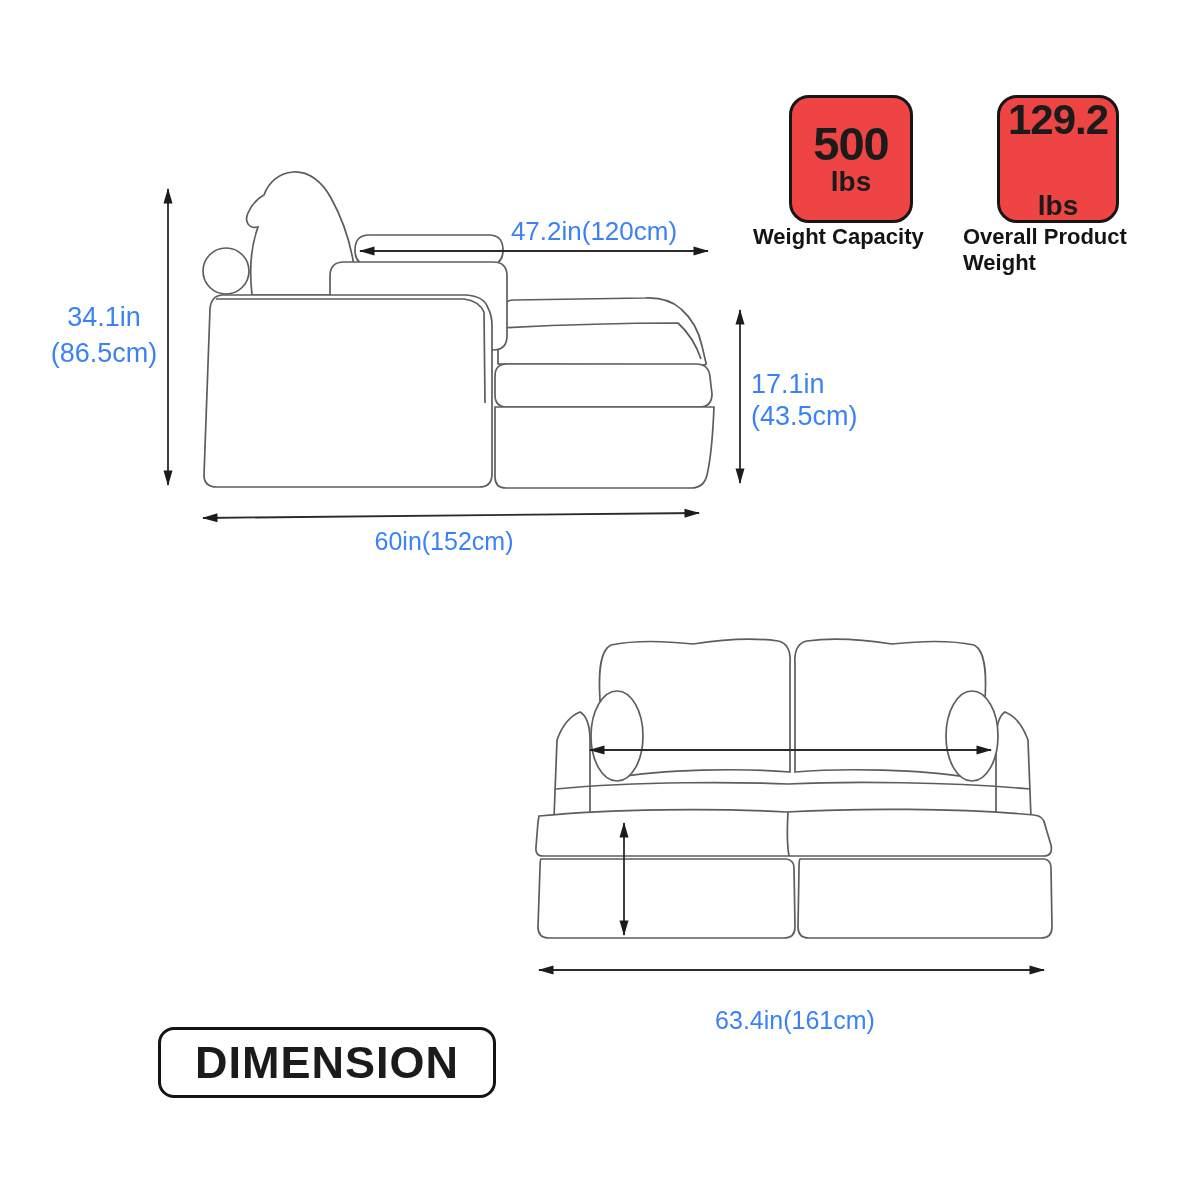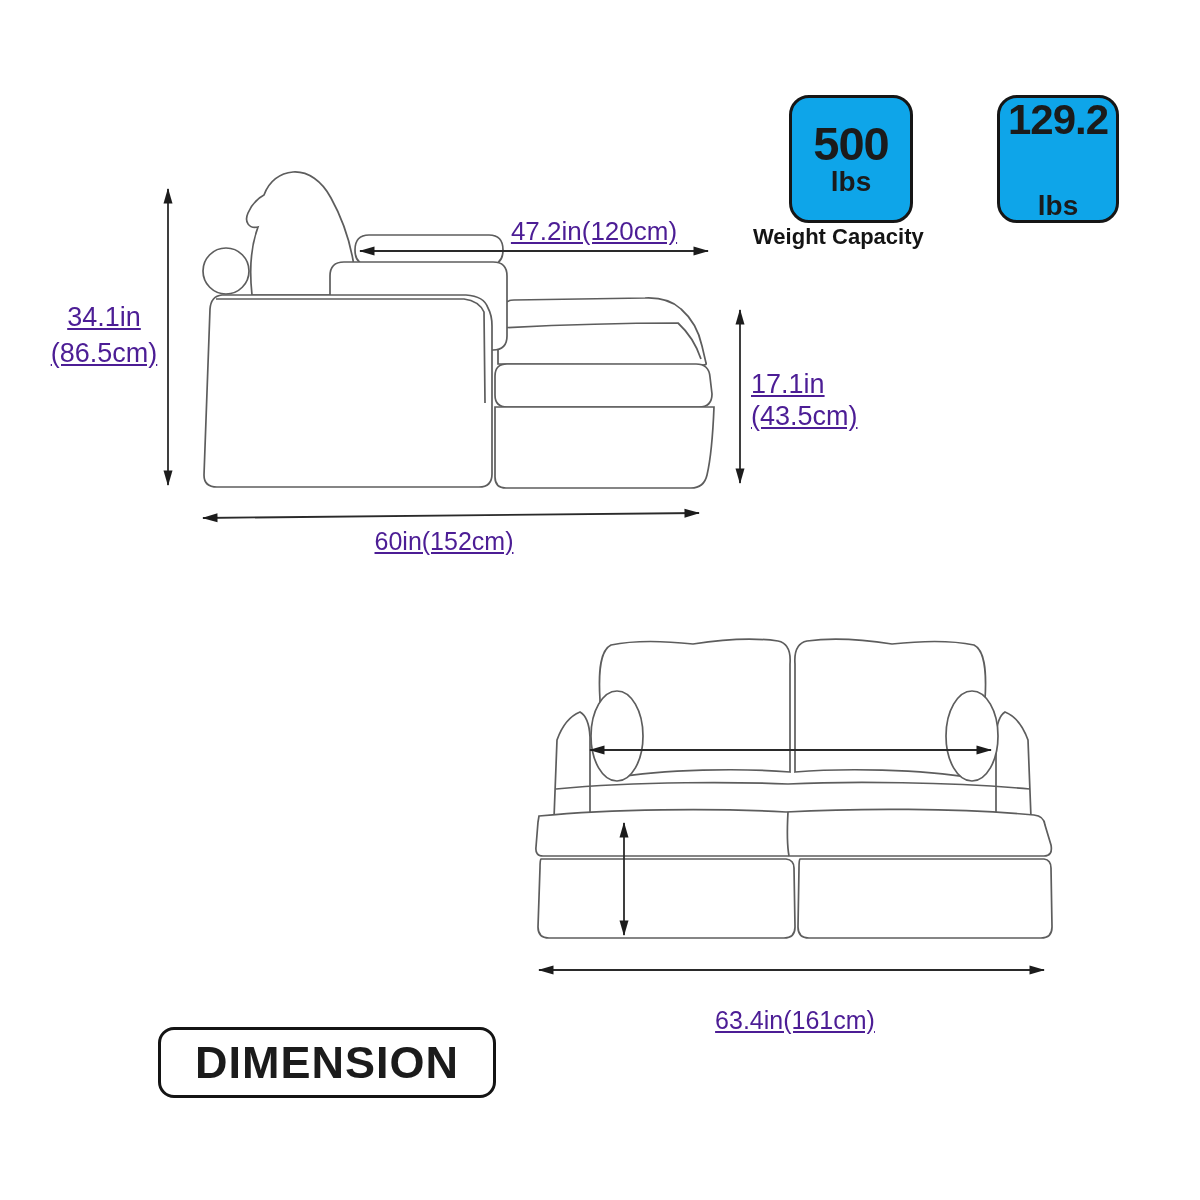--- a/index.html
+++ b/index.html
@@ -1,25 +1,25 @@
 <!DOCTYPE html>
 <html><head>
 <meta charset="utf-8">
 <style>
   html,body{margin:0;padding:0;background:#fff;}
   #stage{position:relative;width:1200px;height:1200px;background:#ffffff;overflow:hidden;
          font-family:"Liberation Sans","DejaVu Sans",sans-serif;color:#1d1d1d;}
   #lineart{position:absolute;left:0;top:0;}
-  .lbl{position:absolute;color:#4c1d95;text-decoration:underline;}
+  .lbl{position:absolute;color:#3b82f6;}
   .c{text-align:center;}
   .dim-sm{font-size:27px;line-height:33px;}
   .dim-md{font-size:26px;}
   .dim-md2{font-size:25px;}
   .dim-lg{font-size:25px;font-weight:400;}
-  .badge{position:absolute;border:3px solid #161616;border-radius:20px;background:#0ea5e9;
+  .badge{position:absolute;border:3px solid #161616;border-radius:20px;background:#ef4444;
          display:flex;flex-direction:column;align-items:center;justify-content:center;}
   .badge .val{font-weight:900;font-size:47px;line-height:46px;letter-spacing:-1px;color:#1b1b1b;}
   .badge .val2{font-size:42px;}
   .badge .unit{font-weight:800;font-size:28px;line-height:30px;color:#1b1b1b;}
   .cap{position:absolute;font-size:22px;line-height:26px;font-weight:600;color:#141414;}
   #dimension-badge{position:absolute;left:158px;top:1027px;width:332px;height:65px;
          border:3px solid #141414;border-radius:16px;display:flex;align-items:center;justify-content:center;}
   #dimension-badge .txt{font-size:45px;font-weight:900;letter-spacing:1px;color:#1b1b1b;}
 </style>
 </head>
@@ -118,18 +118,19 @@
   <div class="badge" style="left:789px;top:95px;width:118px;height:122px;">
     <div class="val">500</div>
     <div class="unit">lbs</div>
   </div>
   <div class="cap" style="left:753px;top:224px;width:192px;">Weight Capacity</div>
 
   <div class="badge" style="left:997px;top:95px;width:116px;height:122px;gap:48px;">
     <div class="val val2">129.2</div>
     <div class="unit">lbs</div>
   </div>
+  <div class="cap" style="left:963px;top:224px;width:185px;">Overall Product Weight</div>
 
   <div id="dimension-badge">
     <span class="txt">DIMENSION</span>
   </div>
 
 </div>
 
 </body></html>

